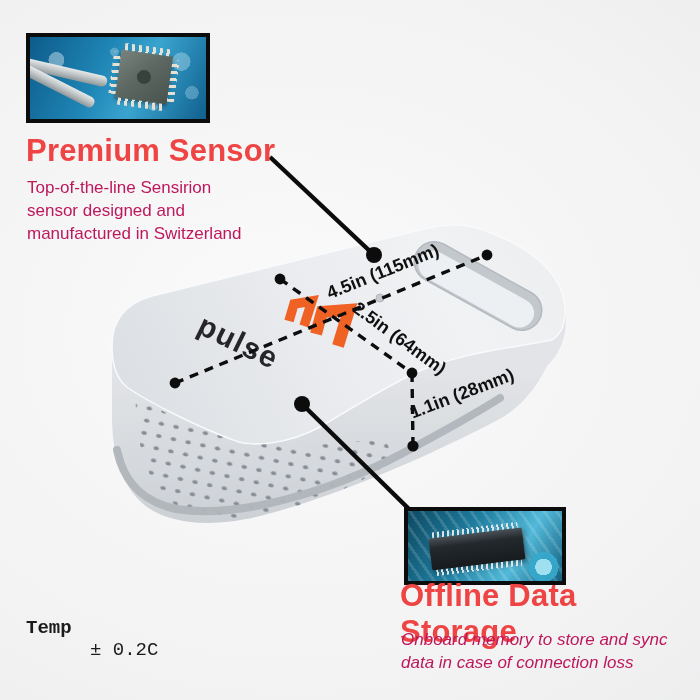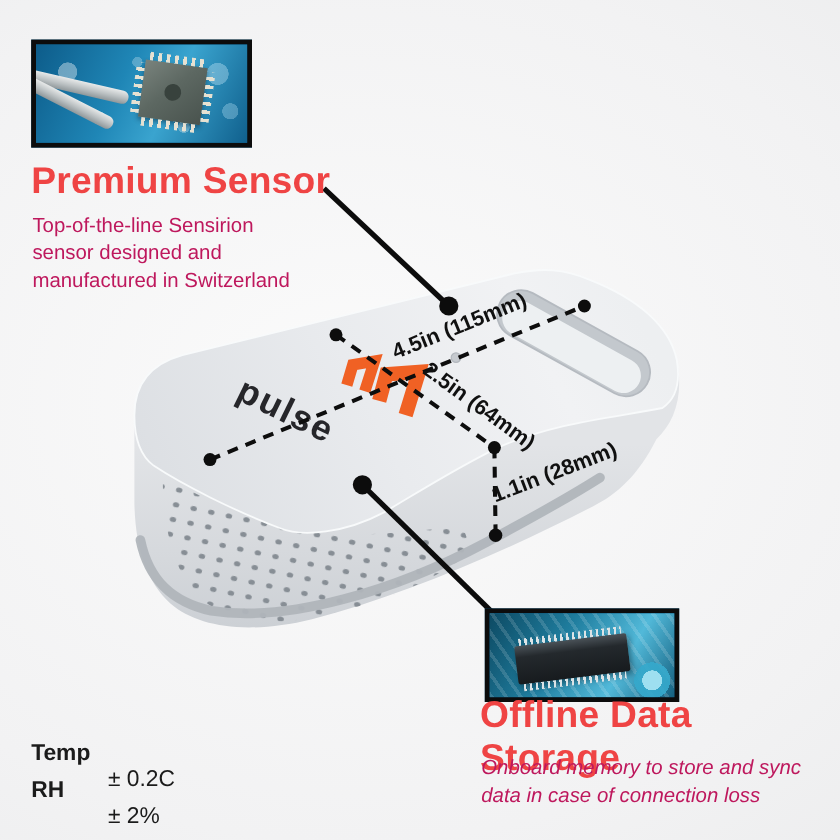--- a/index.html
+++ b/index.html
@@ -55,21 +55,21 @@
   .tsop-pins.top{top:-6px;} .tsop-pins.bot{bottom:-6px;}
 
   
   .callout-title{position:absolute;font-weight:800;font-size:31px;color:#ef4444;letter-spacing:.2px;}
   #premium-title{left:26px;top:133px;}
   #offline-title{left:400px;top:578px;}
   .callout-desc{position:absolute;font-size:17px;line-height:23px;color:#be185d;}
   #premium-desc{left:27px;top:176px;width:222px;}
   #offline-desc{left:401px;top:628px;width:296px;font-style:italic;}
 
-  .specs{position:absolute;left:26px;top:612px;font-size:19px;color:#1b1b1b;}
+  .specs{position:absolute;left:26px;top:612px;font-size:19px;color:#1b1b1b;font-family:Liberation Mono, monospace;}
   .spec-row{display:flex;height:31px;align-items:center;}
   .spec-label{width:64px;font-weight:700;}
   .spec-value{font-weight:400;margin-top:44px;}
 </style>
 </head>
 <body>
 
 <div class="stage">
 
   <svg width="700" height="700" viewBox="0 0 700 700">
@@ -163,19 +163,15 @@
     </div>
   </div>
   <div class="callout-title" id="offline-title">Offline Data Storage</div>
   <div class="callout-desc" id="offline-desc">Onboard memory to store and sync data in case of connection loss</div>
 
   <div class="specs">
     <div class="spec-row">
       <span class="spec-label">Temp</span>
       <span class="spec-value">± 0.2C</span>
     </div>
-    <div class="spec-row">
-      <span class="spec-label">RH</span>
-      <span class="spec-value">± 2%</span>
-    </div>
   </div>
 
 </div>
 
 </body></html>

